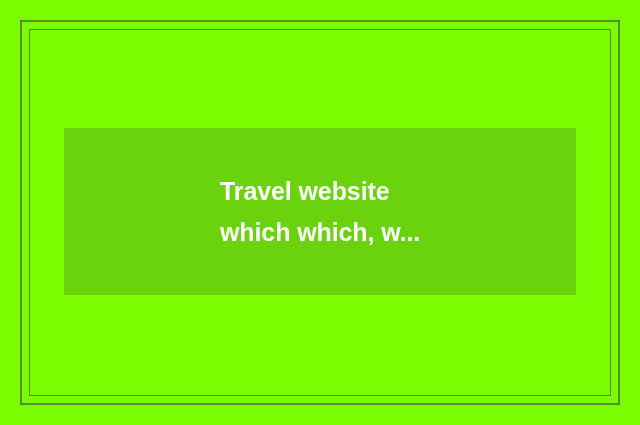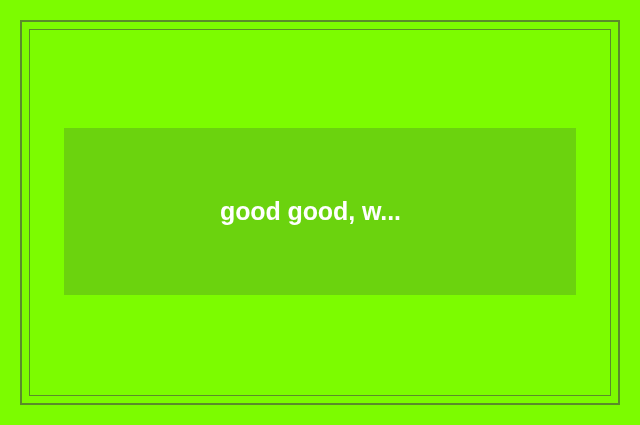--- a/index.html
+++ b/index.html
@@ -78,18 +78,19 @@
 <body>
 
 <div id="canvas">
 
   <div class="frame frame-outer"></div>
 
   <div class="frame frame-inner"></div>
 
   <div id="content-panel">
 
+    <div class="headline-line">Travel website</div>
 
-    <div class="headline-line">good good, w...</div>
+    <div class="headline-line">which which, w...</div>
 
   </div>
 
 </div>
 
 </body></html>

